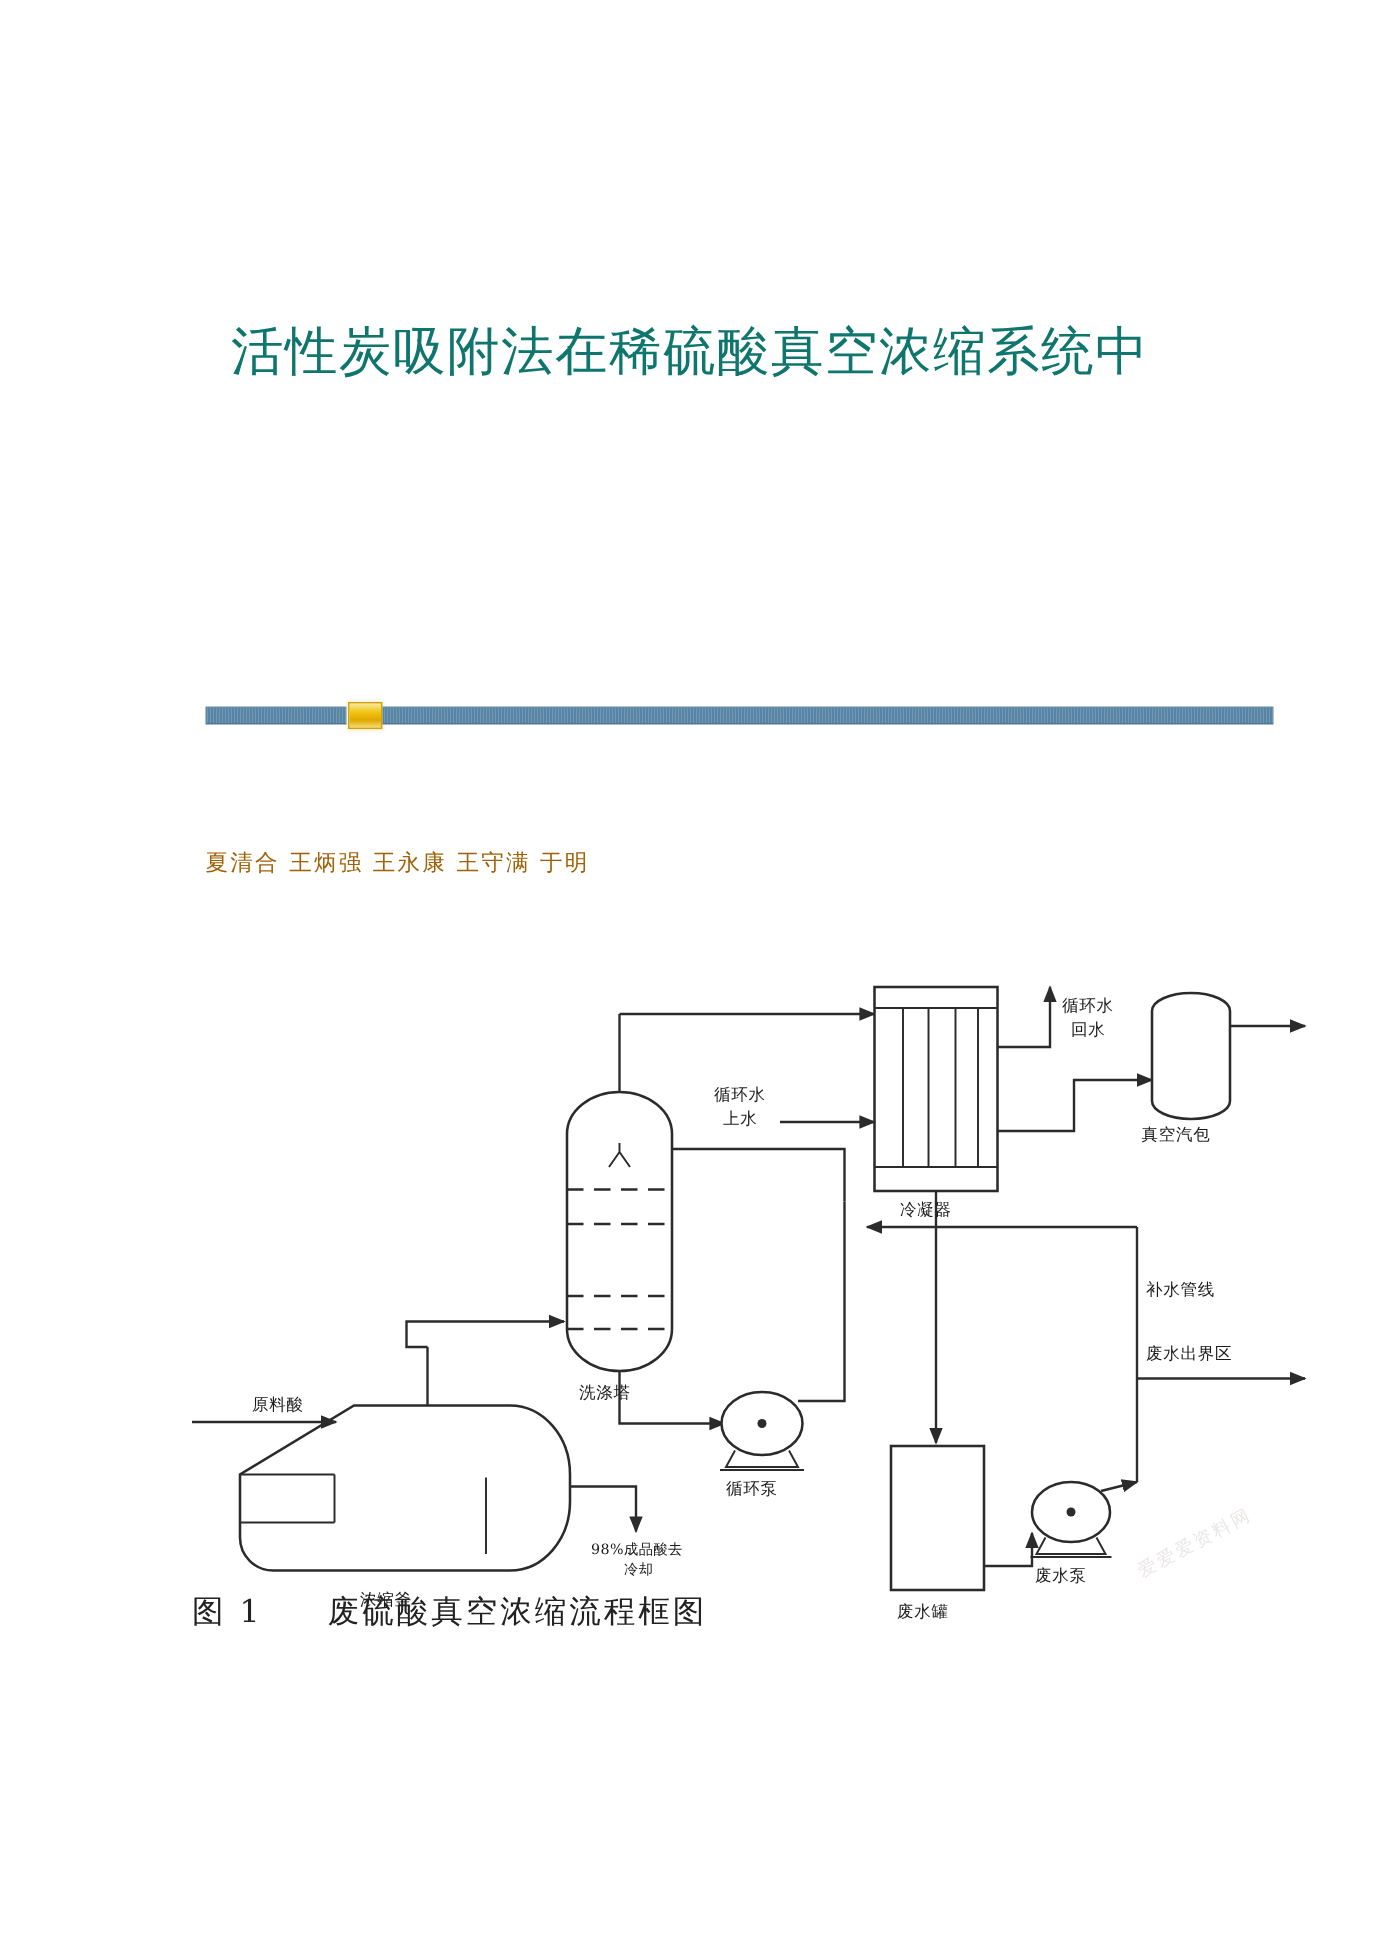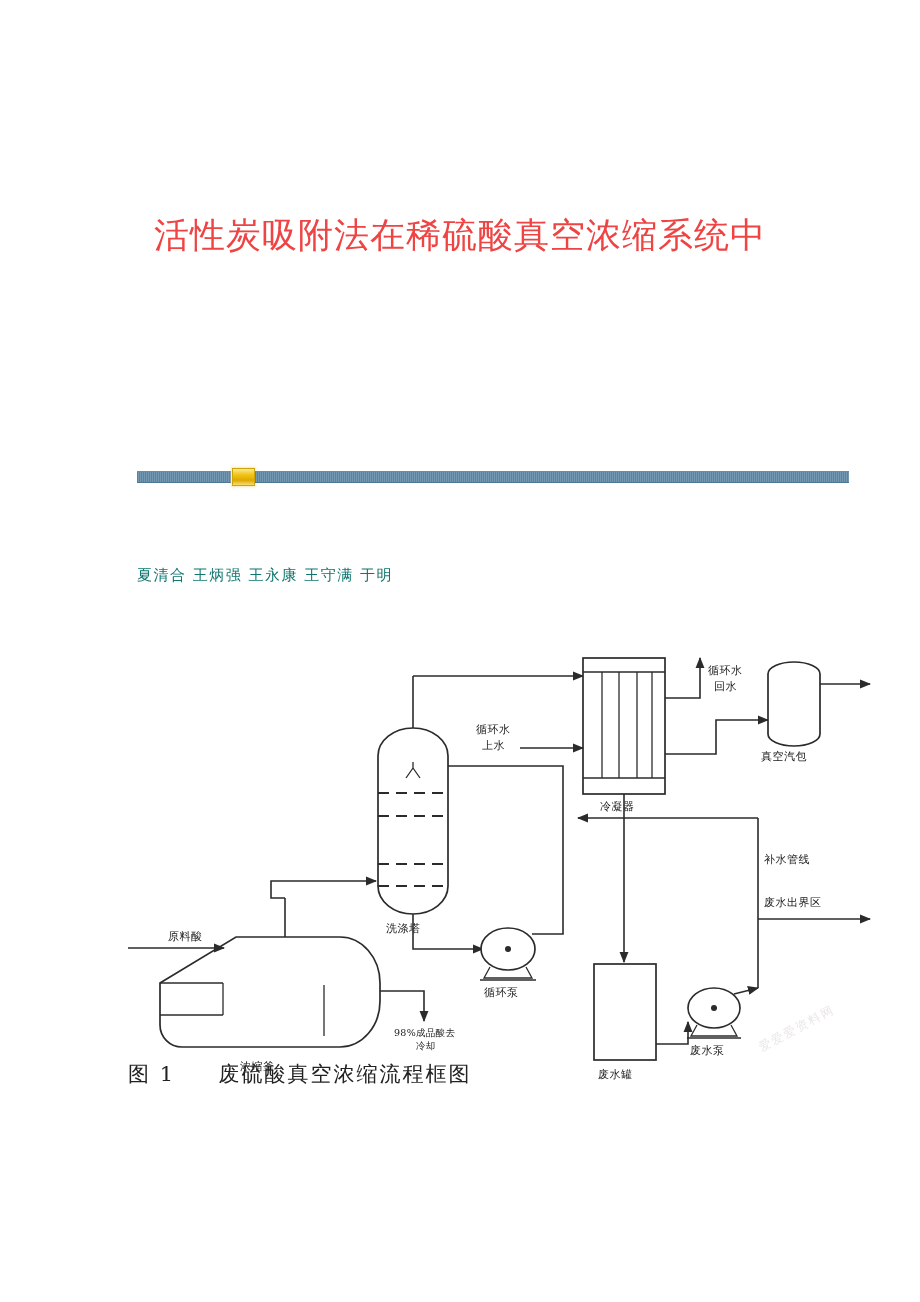--- a/index.html
+++ b/index.html
@@ -26,21 +26,21 @@
   .doc-title {
     position: absolute;
     left: 130px;
     top: 205px;
     width: 660px;
     text-align: center;
     font-size: 35px;
     line-height: 1.72;
     letter-spacing: 1px;
     font-weight: 400;
-    color: #ef4444;
+    color: #0f766e;
     font-family: "DejaVu Serif", "Liberation Serif", serif;
   }
 
   
   .divider-wrap {
     position: absolute;
     left: 137px;
     top: 468px;
     width: 712px;
     height: 16px;
@@ -70,21 +70,21 @@
     box-shadow: 0 0 2px 1px rgba(240,210,120,.55);
   }
 
   
   .authors {
     position: absolute;
     left: 137px;
     top: 566px;
     font-size: 15px;
     letter-spacing: 1.5px;
-    color: #0f766e;
+    color: #a16207;
     font-family: "DejaVu Serif", "Liberation Serif", serif;
   }
 
   
   .figure {
     position: absolute;
     left: 128px;
     top: 636px;
     width: 768px;
     height: 470px;

